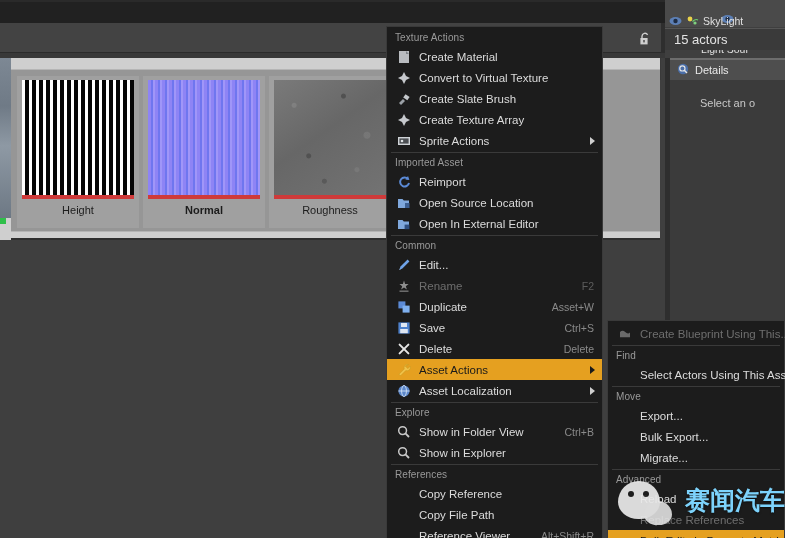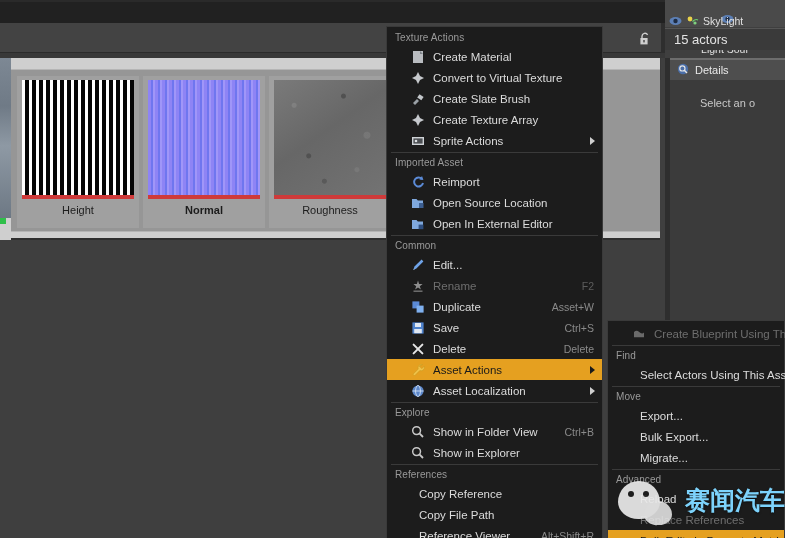--- a/index.html
+++ b/index.html
@@ -114,21 +114,21 @@
   .ctx {
     position:absolute; left:386px; top:26px; width:217px;
     background:#1c1c1c; border:1px solid #3a3a3a;
     padding:2px 0 0 0; z-index:40;
   }
   .sect {
     color:#9a9a9a; font-size:10px; padding:3px 0 3px 8px; letter-spacing:.1px;
   }
   .sep { height:1px; background:#3a3a3a; margin:1px 4px; }
   .mi {
-    height:21px; display:flex; align-items:center; padding-left:23px; position:relative;
+    height:21px; display:flex; align-items:center; padding-left:9px; position:relative;
     color:#dcdcdc; font-size:11.5px; white-space:nowrap;
   }
   .mi .ic { width:16px; height:16px; margin-right:7px; flex:0 0 16px; display:flex; align-items:center; justify-content:center; }
   .mi.noic { padding-left:32px; }
   .mi .sc { position:absolute; right:8px; color:#8a8a8a; font-size:10.5px; }
   .mi .arw { position:absolute; right:7px; width:0;height:0;
     border-left:5px solid #cfcfcf; border-top:4px solid transparent; border-bottom:4px solid transparent; }
   .mi.dis { color:#6e6e6e; }
   .mi.dis .sc { color:#5c5c5c; }
   .mi.hl { background:#e5a020; color:#1a1a1a; }

